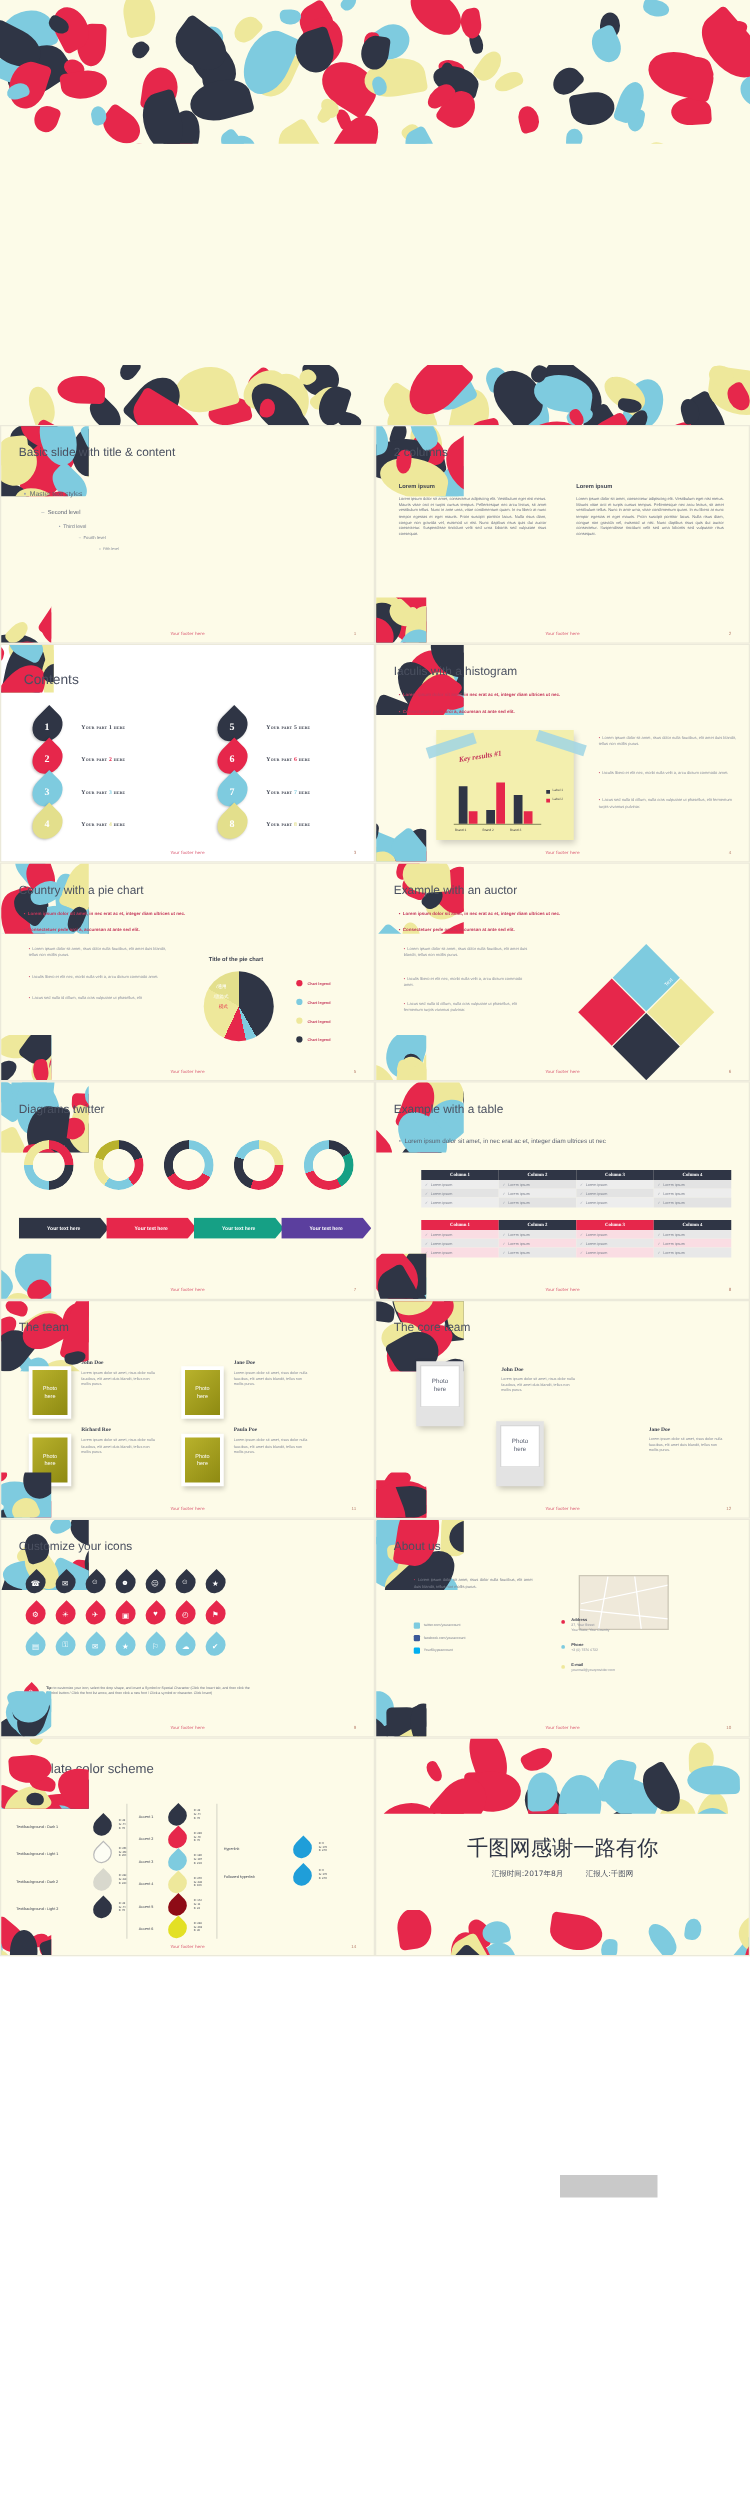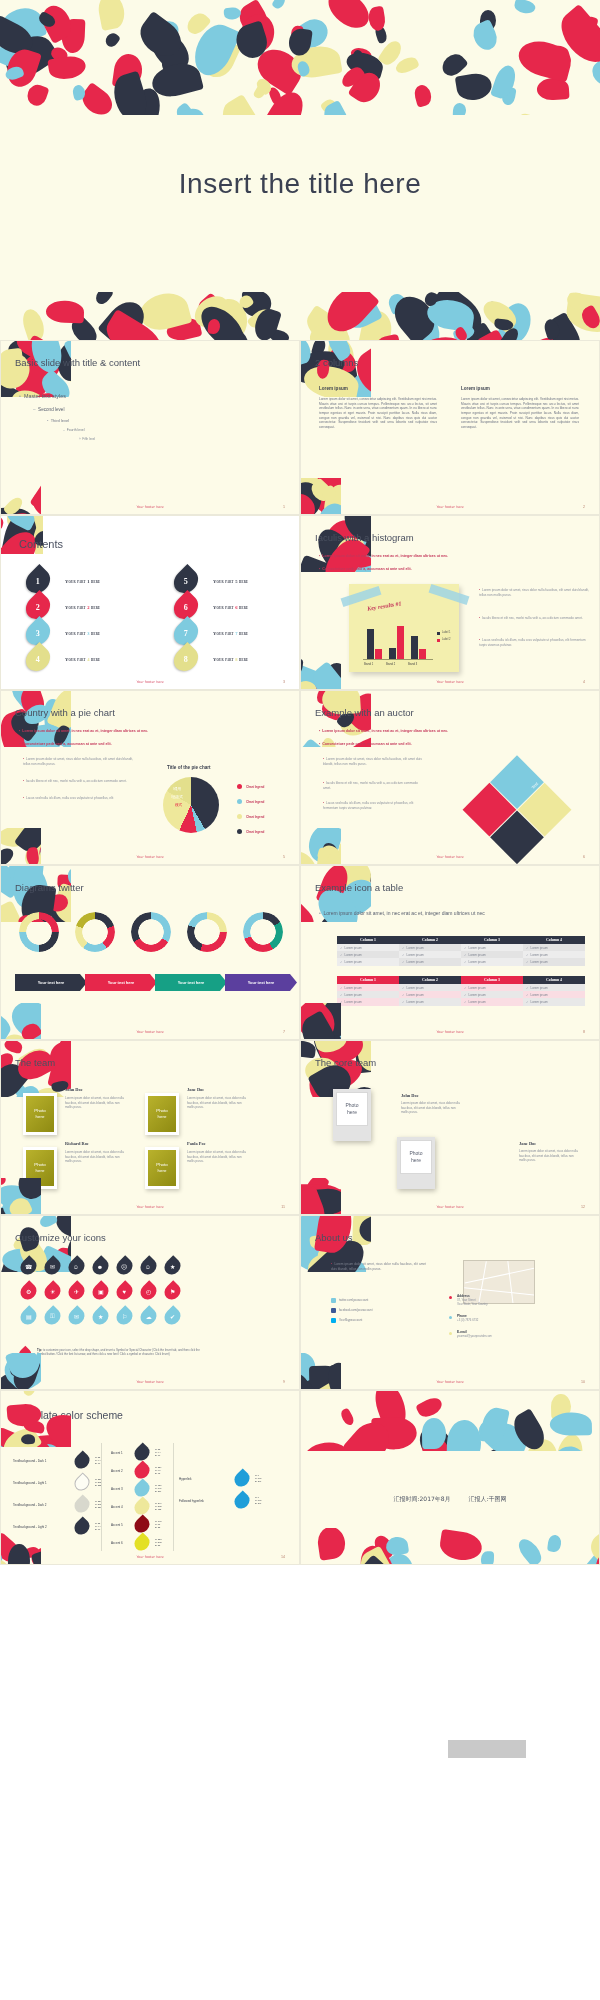--- a/index.html
+++ b/index.html
@@ -270,21 +270,20 @@
         <div class="petal" style="width: 35.1155px; height: 58.2598px; left: 566.939px; top: 8.20936px; background: rgb(230, 39, 75); transform: rotate(139.057deg);"></div>
         <div class="petal" style="width: 33.5554px; height: 53.1383px; left: 527.822px; top: 33.1725px; background: rgb(230, 39, 75); transform: rotate(284.677deg);"></div>
         <div class="petal" style="width: 14.4212px; height: 23.8985px; left: 345.187px; top: 65.4197px; background: rgb(230, 39, 75); transform: rotate(226.965deg);"></div>
         <div class="petal" style="width: 12.3795px; height: 17.4944px; left: 225.7px; top: 5.18364px; background: rgb(126, 203, 223); transform: rotate(85.9182deg);"></div>
         <div class="petal" style="width: 10.0972px; height: 18.0225px; left: 376.028px; top: 24.6972px; background: rgb(47, 53, 69); transform: rotate(341.539deg);"></div>
         <div class="petal" style="width: 16.2408px; height: 26.0779px; left: 382.837px; top: 40.4189px; background: rgb(238, 232, 155); transform: rotate(33.8256deg);"></div>
         <div class="petal" style="width: 13.4769px; height: 14.9448px; left: 452.794px; top: 103.366px; background: rgb(126, 203, 223); transform: rotate(2.77932deg);"></div>
         <div class="petal" style="width: 15.8937px; height: 23.7754px; left: 368.82px; top: 6.57005px; background: rgb(230, 39, 75); transform: rotate(170.687deg);"></div>
         <div class="petal" style="width: 12.4076px; height: 17.9456px; left: 8.22154px; top: 64.1885px; background: rgb(126, 203, 223); transform: rotate(249.64deg);"></div>
       </div>
-    <div class="hero-title">Insert the title here</div>
     <div class="petal-band" id="hero-petals-b" style="bottom:0;height:48px;">
         <div class="petal" style="width: 21.63px; height: 33.2201px; left: 119.066px; top: 11.8382px; background: rgb(47, 53, 69); transform: rotate(9.00154deg);"></div>
         <div class="petal" style="width: 30.181px; height: 45.2483px; left: 527.727px; top: 40.9351px; background: rgb(230, 39, 75); transform: rotate(54.6219deg);"></div>
         <div class="petal" style="width: 21.1579px; height: 34.1003px; left: 172.869px; top: 19.6066px; background: rgb(230, 39, 75); transform: rotate(256.909deg);"></div>
         <div class="petal" style="width: 29.2274px; height: 41.1107px; left: 501.16px; top: 10.719px; background: rgb(126, 203, 223); transform: rotate(15.8627deg);"></div>
         <div class="petal" style="width: 27.3108px; height: 45.7974px; left: 313.852px; top: 13.9328px; background: rgb(238, 232, 155); transform: rotate(123.77deg);"></div>
         <div class="petal" style="width: 34.6581px; height: 42.2482px; left: 211.587px; top: 7.12998px; background: rgb(238, 232, 155); transform: rotate(352.724deg);"></div>
         <div class="petal" style="width: 15.7646px; height: 21.7054px; left: 379.137px; top: 44.4045px; background: rgb(230, 39, 75); transform: rotate(258.344deg);"></div>
         <div class="petal" style="width: 31.2971px; height: 52.6967px; left: 403.169px; top: 5.10499px; background: rgb(126, 203, 223); transform: rotate(320.631deg);"></div>
         <div class="petal" style="width: 11.9221px; height: 19.9467px; left: 490.348px; top: 6.91126px; background: rgb(47, 53, 69); transform: rotate(299.585deg);"></div>
@@ -734,21 +733,21 @@
             <div class="petal" style="width: 28.4802px; height: 34.2362px; left: 69.7623px; top: 2.48095px; background: rgb(47, 53, 69); transform: rotate(140.332deg);"></div>
             <div class="petal" style="width: 14.6871px; height: 25.6871px; left: -5.20525px; top: 41.5786px; background: rgb(230, 39, 75); transform: rotate(137.128deg);"></div>
             <div class="petal" style="width: 11.7628px; height: 19.5576px; left: 31.061px; top: 37.4711px; background: rgb(126, 203, 223); transform: rotate(250.526deg);"></div>
             <div class="petal" style="width: 31.7088px; height: 37.4482px; left: 36.4938px; top: -6.80273px; background: rgb(238, 232, 155); transform: rotate(120.591deg);"></div>
             <div class="petal" style="width: 31.1919px; height: 38.5938px; left: 41.0934px; top: 16.3583px; background: rgb(126, 203, 223); transform: rotate(227.323deg);"></div>
             <div class="petal" style="width: 18.8787px; height: 25.7674px; left: 74.8596px; top: 59.3169px; background: rgb(47, 53, 69); transform: rotate(330.721deg);"></div>
             <div class="petal" style="width: 23.8279px; height: 40.7169px; left: 21.1582px; top: 2.27055px; background: rgb(230, 39, 75); transform: rotate(20.9151deg);"></div>
             <div class="petal" style="width: 24.9961px; height: 41.3663px; left: 21.591px; top: 53.4756px; background: rgb(230, 39, 75); transform: rotate(230.98deg);"></div>
             <div class="petal" style="width: 31.7014px; height: 45.6179px; left: 21.1906px; top: 24.994px; background: rgb(126, 203, 223); transform: rotate(317.711deg);"></div>
           </div>
-        <div class="s-title">Example icon a table</div>
+        <div class="s-title">Example with a table</div>
         <div class="bul" style="left:18px;top:44px;width:240px;font-size:5px;color:#5a6070;line-height:1.5;">
           <span style="color:#9aa0ad;">•&nbsp;&nbsp;</span><span>Lorem ipsum dolor sit amet, in nec erat ac et, integer diam ultrices ut nec</span>
         </div>
         <table class="tbl" id="table-a" style="left:36px;top:70px;width:248px;">
             <thead>
               <tr>
                 <th style="background: rgb(47, 53, 69);">Column 1</th>
                 <th style="background: rgb(47, 53, 69);">Column 2</th>
                 <th style="background: rgb(47, 53, 69);">Column 3</th>
                 <th style="background: rgb(47, 53, 69);">Column 4</th>
@@ -1225,20 +1224,21 @@
             <div class="petal" style="width: 19.851px; height: 24.7407px; left: 249.503px; top: 3.31258px; background: rgb(238, 232, 155); transform: rotate(358.628deg);"></div>
             <div class="petal" style="width: 29.9266px; height: 45.1901px; left: 189.337px; top: 24.9025px; background: rgb(126, 203, 223); transform: rotate(292.026deg);"></div>
             <div class="petal" style="width: 23.3558px; height: 41.6822px; left: 258.449px; top: 11.6801px; background: rgb(126, 203, 223); transform: rotate(268.823deg);"></div>
             <div class="petal" style="width: 24.0425px; height: 37.5607px; left: 181.06px; top: 16.5921px; background: rgb(126, 203, 223); transform: rotate(192.221deg);"></div>
             <div class="petal" style="width: 24.6939px; height: 38.6378px; left: 215.728px; top: 21.2094px; background: rgb(47, 53, 69); transform: rotate(149.017deg);"></div>
             <div class="petal" style="width: 15.9918px; height: 24.8857px; left: 121.117px; top: 4.21427px; background: rgb(230, 39, 75); transform: rotate(62.4151deg);"></div>
             <div class="petal" style="width: 23.8653px; height: 30.6991px; left: 121.341px; top: 26.6184px; background: rgb(126, 203, 223); transform: rotate(359.211deg);"></div>
             <div class="petal" style="width: 31.7743px; height: 47.3984px; left: 9.50789px; top: 43.6875px; background: rgb(230, 39, 75); transform: rotate(262.61deg);"></div>
             <div class="petal" style="width: 30.8395px; height: 36.6325px; left: 251.289px; top: 54.6608px; background: rgb(126, 203, 223); transform: rotate(212.998deg);"></div>
           </div>
+        <div class="ty-title" style="top:76px;">千图网感谢一路有你</div>
         <div class="ty-sub" style="top:104px;">
           <span>汇报时间:2017年8月</span>
           <span>汇报人:千图网</span>
         </div>
         <div class="petal-band" id="ty-bot" style="bottom:0;height:36px;">
             <div class="petal" style="width: 31.448px; height: 52.6143px; left: 292.59px; top: 6.98853px; background: rgb(126, 203, 223); transform: rotate(40.3133deg);"></div>
             <div class="petal" style="width: 29.4866px; height: 36.0857px; left: 83.1648px; top: 25.7016px; background: rgb(126, 203, 223); transform: rotate(7.04475deg);"></div>
             <div class="petal" style="width: 15.729px; height: 24.3144px; left: 74.6653px; top: 6.54584px; background: rgb(230, 39, 75); transform: rotate(330.443deg);"></div>
             <div class="petal" style="width: 13.4914px; height: 16.6908px; left: 247.111px; top: 7.38501px; background: rgb(126, 203, 223); transform: rotate(7.2392deg);"></div>
             <div class="petal" style="width: 16.3449px; height: 28.9806px; left: 221.389px; top: 9.1968px; background: rgb(126, 203, 223); transform: rotate(320.637deg);"></div>

